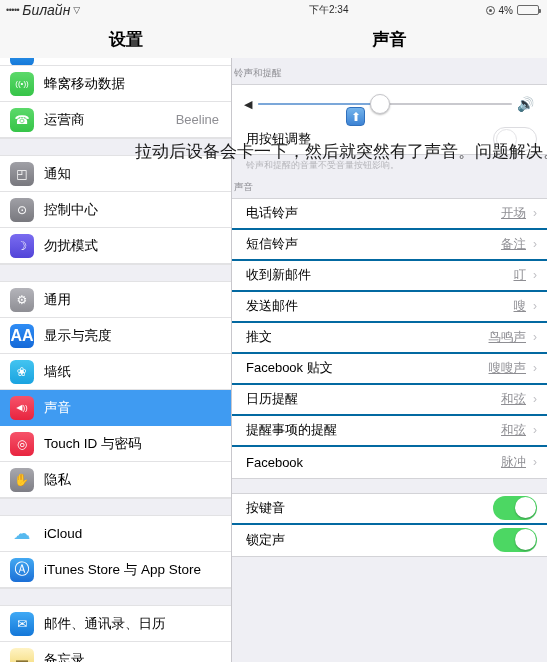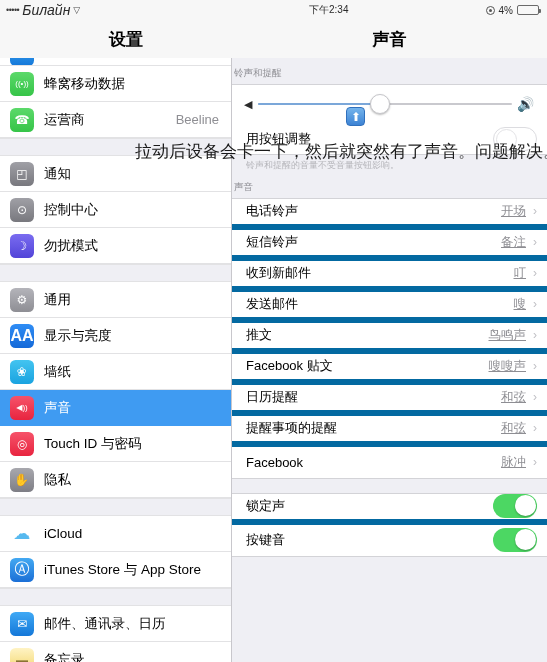--- a/index.html
+++ b/index.html
@@ -78,21 +78,21 @@
 
   
   .content {
     position: absolute; top: 58px; left: 232px; width: 315px; height: 604px;
     background: #efeff4; overflow: hidden;
   }
   .sec-header { font-size: 9.5px; color: #8e8e93; padding: 9px 0 4px 2px; }
   .card { background: #fff; border-top: 1px solid #d3d3d7; border-bottom: 1px solid #d3d3d7; }
   .row {
     display: flex; align-items: center; height: 31px; padding: 0 10px 0 14px;
-    border-bottom: 6px solid #0369a1; font-size: 13px; color: #000;
+    border-bottom: 2px solid #0369a1; font-size: 13px; color: #000;
   }
   .row:last-child { border-bottom: none; }
   .row .val { margin-left: auto; color: #8e8e93; font-size: 12.5px; text-decoration: underline; }
   .chev { margin-left: 7px; color: #c0c0c5; font-size: 12px; }
 
   
   .slider-row { display: flex; align-items: center; height: 38px; padding: 0 12px; position: relative; background:#fff; }
   .spk-min { font-size: 11px; color: #2b2b2b; margin-right: 6px; }
   .spk-max { font-size: 14px; color: #2b2b2b; margin-left: 6px; }
   .track { position: relative; flex: 1; height: 2px; background: #c9c9ce; border-radius: 1px; }
@@ -290,29 +290,29 @@
         <div class="row">
           <span>Facebook</span>
           <span class="val">脉冲</span>
           <span class="chev">›</span>
         </div>
       </div>
 
     <div style="height:14px"></div>
     <div class="card" id="switch-rows">
         <div class="row">
+          <span>按键音</span>
+          <span class="toggle on">
+            <span class="tk"></span>
+          </span>
+        </div>
+        <div class="row">
           <span>锁定声</span>
           <span class="toggle on">
             <span class="tk"></span>
           </span>
         </div>
-        <div class="row">
-          <span>按键音</span>
-          <span class="toggle on">
-            <span class="tk"></span>
-          </span>
-        </div>
       </div>
   </div>
 
   <div class="ovl ovl-2">拉动后设备会卡一下，然后就突然有了声音。问题解决。</div>
 
 </div>
 
 </body></html>

